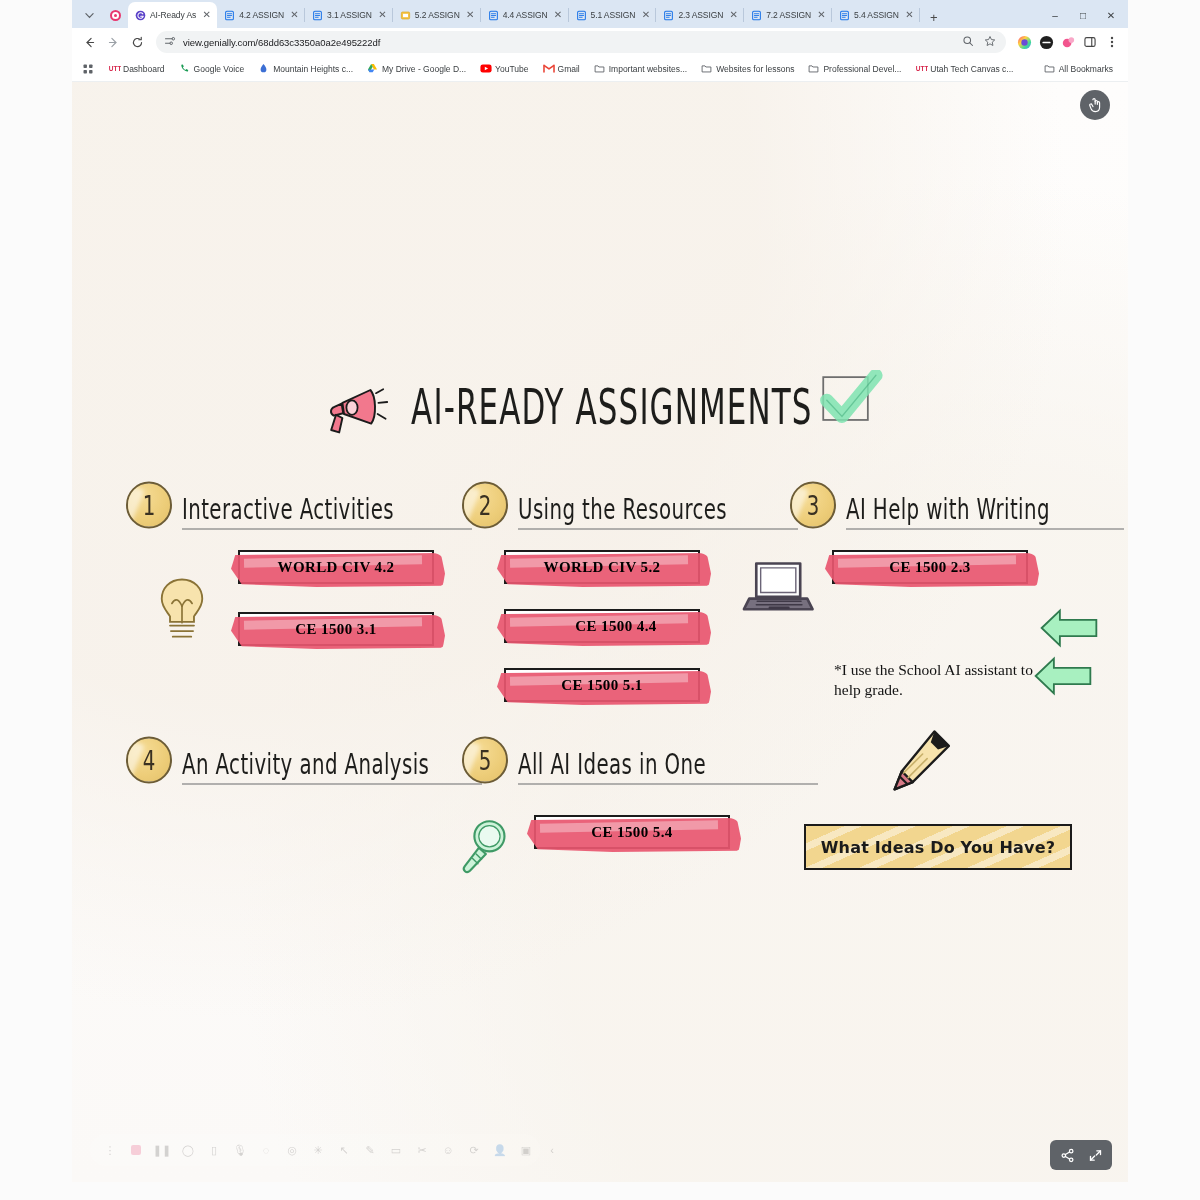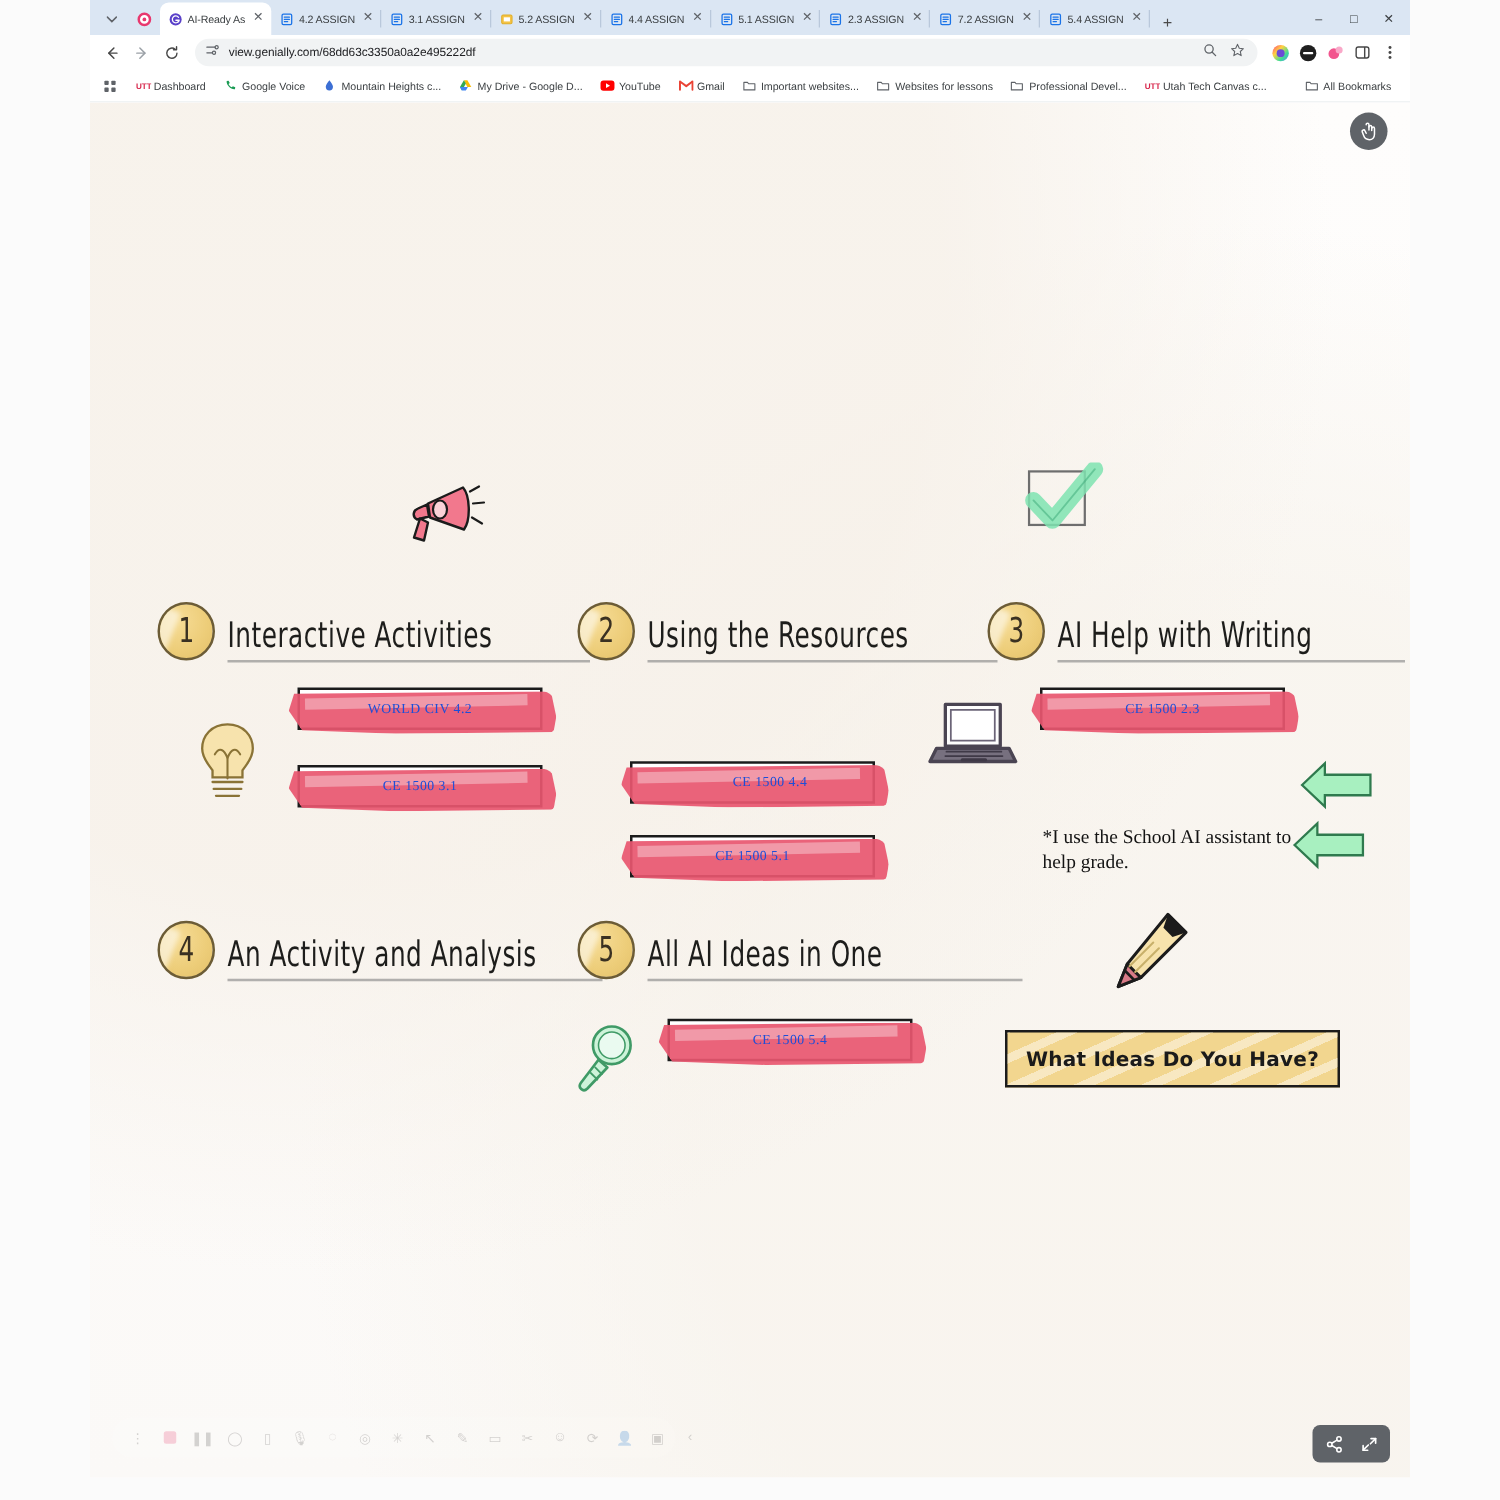--- a/index.html
+++ b/index.html
@@ -155,22 +155,22 @@
     background: #e8566f; opacity:.92; z-index:0;
     border-radius: 4px 12px 8px 10px;
     clip-path: polygon(2% 6%, 98% 0%, 100% 60%, 99% 96%, 40% 100%, 5% 92%, 0% 46%);
   }
   .pinkbox::after{
     content:""; position:absolute; left:4px; right:10px; top:5px; height:9px;
     background: rgba(255,255,255,.35); z-index:1; transform: rotate(-1.1deg);
   }
   .pinkbox b {
     position:relative; z-index:3;
-    font-family:"Liberation Serif", serif; font-weight:400;
-    font-size: 11px; color:#1d4ed8; letter-spacing: .4px; white-space:nowrap;
+    font-family:"Liberation Serif", serif; font-weight:700;
+    font-size: 15px; color:#000000; letter-spacing: .4px; white-space:nowrap;
   }
 
   
   .note {
     position:absolute; font-family:"Liberation Serif", serif;
     font-size: 15.5px; color:#131313; line-height: 1.32; width: 200px;
   }
 
   
   .yellowbox {
@@ -493,20 +493,23 @@
       <div class="icon-megaphone">
         <svg width="72" height="56" viewBox="0 0 90 70">
           <path d="M28 26 L63 10 C70 18 71 42 64 52 L30 40 Z" fill="#f2788d" stroke="#1b1b1b" stroke-width="2.4" stroke-linejoin="round"></path>
           <ellipse cx="40" cy="32" rx="7" ry="9" fill="#fbd2d8" stroke="#1b1b1b" stroke-width="2.2"></ellipse>
           <path d="M27 27 L18 31 C13 33 12 39 17 42 L29 39 Z" fill="#f2788d" stroke="#1b1b1b" stroke-width="2.4" stroke-linejoin="round"></path>
           <path d="M20 41 L14 60 L24 63 L28 45 Z" fill="#f2788d" stroke="#1b1b1b" stroke-width="2.4" stroke-linejoin="round"></path>
           <path d="M70 14 L79 9 M73 26 L84 25 M72 40 L82 46" stroke="#1b1b1b" stroke-width="2.2" stroke-linecap="round"></path>
         </svg>
       </div>
 
+      <div class="title-row">
+        <div class="main-title">AI-READY ASSIGNMENTS</div>
+      </div>
 
       <div class="icon-check">
         <svg width="72" height="66" viewBox="0 0 80 74">
           <rect x="10" y="8" width="50" height="48" fill="none" stroke="#6e6e6e" stroke-width="2"></rect>
           <path d="M14 34 L31 52 L69 6" fill="none" stroke="#7fe3b0" stroke-width="15" stroke-linecap="round" stroke-linejoin="round" opacity=".85"></path>
           <path d="M14 34 L31 52 L69 6" fill="none" stroke="#3aa876" stroke-width="1.6" stroke-linecap="round" stroke-linejoin="round" opacity=".5"></path>
         </svg>
       </div>
 
       <div class="section" style="left:54px; top:400px;">
@@ -534,20 +537,23 @@
       </div>
 
       <div class="section" style="left:390px; top:400px;">
         <div class="sec-head">
           <div class="num-circle">
               <span>2</span>
             </div>
           <div class="sec-title">Using the Resources</div>
         </div>
         <div class="sec-rule" style="left:56px; top:46px; width:280px;"></div>
+        <div class="pinkbox" style="left:42px; top:68px; width:196px;">
+          <b>WORLD CIV 5.2</b>
+        </div>
         <div class="pinkbox" style="left:42px; top:127px; width:196px;padding-left:28px;">
           <b>CE 1500 4.4</b>
         </div>
         <div class="pinkbox" style="left:42px; top:186px; width:196px;">
           <b>CE 1500 5.1</b>
         </div>
         <div class="deco" style="left:280px; top:78px;">
           <svg width="76" height="58" viewBox="0 0 86 66">
             <path d="M16 4 h50 v38 h-50 z" fill="#fdfdfd" stroke="#4a4452" stroke-width="3" stroke-linejoin="round"></path>
             <path d="M21 9 h40 v28 h-40 z" fill="#ffffff" stroke="#6b6477" stroke-width="1.6"></path>

